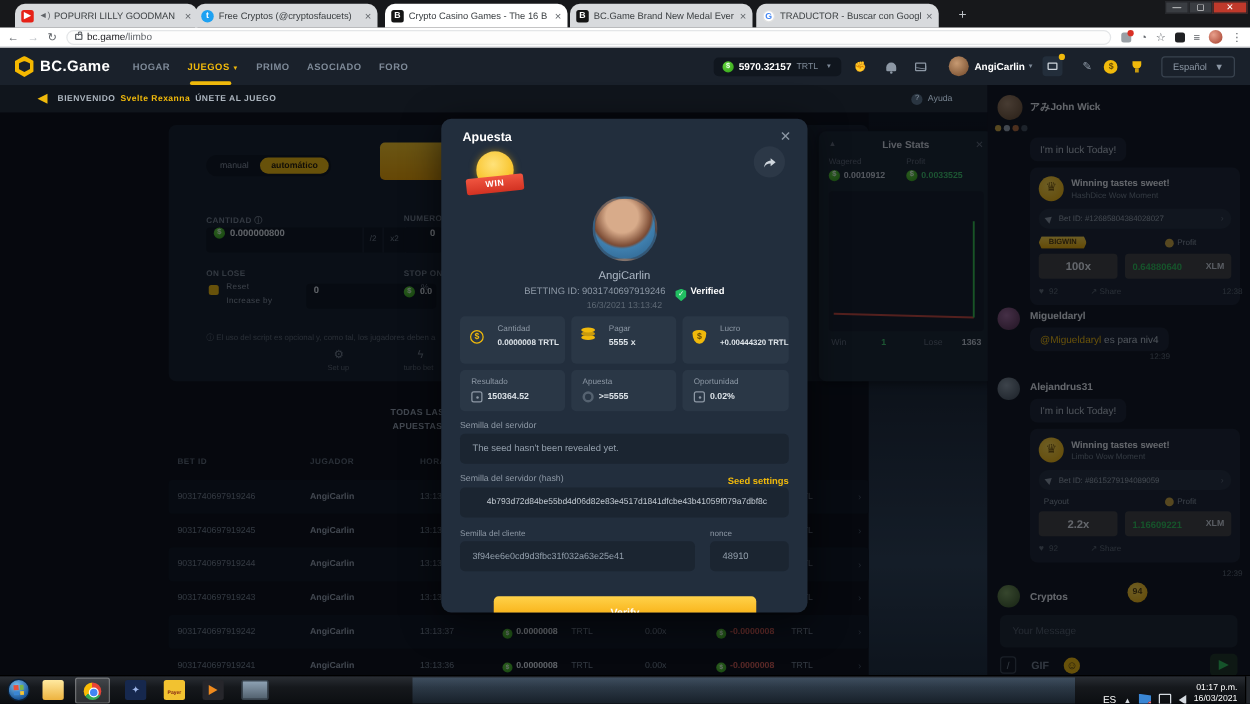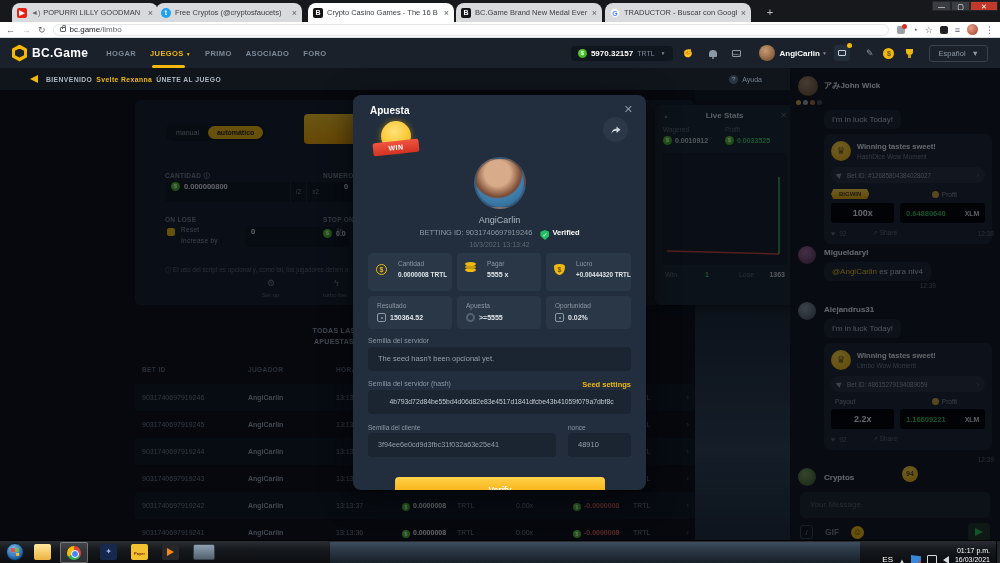--- a/index.html
+++ b/index.html
@@ -149,21 +149,21 @@
   .betpill { margin-top:6px; background:#252f3c; border-radius:9px; height:16px; display:flex; align-items:center; padding:0 6px; }
   .rocket { width:0; height:0; border-left:5px solid #8d98a5; border-top:3px solid transparent; border-bottom:3px solid transparent; transform:rotate(-40deg); margin-right:5px; }
   .betpill .bid { flex:1; font-size:6.3px; color:#9aa5b1; }
   .betpill .c { font-size:7px; color:#5f6a76; }
   .wc-lblrow { display:flex; align-items:center; margin-top:6px; }
   .ribbon { background:linear-gradient(180deg,#ffd84a,#e7a800); color:#50390a; font-size:6px; font-weight:bold; padding:2px 8px; clip-path:polygon(6% 0,94% 0,100% 50%,94% 100%,6% 100%,0 50%); }
   .plain-lbl { font-size:6.5px; color:#8d98a5; }
   .wc-lblrow .right { margin-left:auto; margin-right:28px; display:flex; align-items:center; gap:3px; }
   .wc-lblrow .pcoin { width:7px; height:7px; border-radius:50%; background:#caa53f; }
   .wc-vals { display:flex; gap:6px; margin-top:4px; }
-  .vbox { background:#000000; border-radius:3px; height:20px; display:flex; align-items:center; justify-content:center; }
+  .vbox { background:#404040; border-radius:3px; height:20px; display:flex; align-items:center; justify-content:center; }
   .vbox.payout { width:66px; font-size:9px; font-weight:bold; color:#e8edf2; }
   .vbox.profit { width:88px; font-size:7.5px; font-weight:bold; color:#2fbf57;gap:16px; }
   .vbox.profit em { font-style:normal; color:#cfd6dd; margin-left:3px; font-size:7px; }
   .wc-foot { display:flex; align-items:center; gap:4px; margin-top:6px; color:#5f6a76; }
   .wc-foot .h { font-size:7px; }
   .wc-foot span { font-size:6.5px; }
   .wc-foot .share { margin-left:22px; }
   .ctime { position:absolute; font-size:6.5px; color:#5f6a76; }
   .badge94 { position:absolute; width:16px; height:16px; border-radius:50%; background:radial-gradient(circle at 40% 35%, #ffd84a, #e7a800); color:#553d06; font-size:7px; font-weight:bold; text-align:center; line-height:16px; }
   .chatinput { position:absolute; left:10px; width:190px; height:26px; background:#1b242e; border-radius:5px; font-size:8px; color:#55606c; line-height:26px; padding-left:10px; }
@@ -446,21 +446,21 @@
       <div class="wc-foot">
         <span class="h">♥</span>
           <span>92</span>
         <span class="share">↗ <span>Share</span></span>
       </div>
     </div>
     <div class="ctime" style="right:6px;top:162px;">12:38</div>
 
     <div class="cav" style="left:8px;top:178px;width:18px;height:18px;background:radial-gradient(circle at 40% 35%, #a06a9a, #4d2a48);"></div>
     <div class="cname" style="left:34px;top:180px;">Migueldaryl</div>
-    <div class="bubble" style="left:34px;top:194px;"><span class="mention">@AngiCarlin</span><span> es para niv4</span></div>
+    <div class="bubble" style="left:34px;top:194px;"><span class="mention">@Migueldaryl</span><span> es para niv4</span></div>
     <div class="ctime" style="right:64px;top:214px;">12:39</div>
 
     <div class="cav" style="left:8px;top:234px;width:18px;height:18px;background:radial-gradient(circle at 40% 35%, #8d9aa5, #3c4852);"></div>
     <div class="cname" style="left:34px;top:237px;">Alejandrus31</div>
     <div class="bubble" style="left:34px;top:251px;"><span>I'm in luck Today!</span></div>
     <div class="wincard" style="left:34px;top:275px;">
       <div class="wc-top">
         <span class="crown">♛</span>
         <span>
           <div class="wc-title">Winning tastes sweet!</div>
@@ -563,21 +563,21 @@
     </div>
     <div class="mcard mcard2" style="left:193px;top:201px;width:85px;height:33px;">
       <span class="lbl">Oportunidad</span>
       <span class="vrow">
           <i class="dice"></i>
           <b>0.02%</b>
         </span>
     </div>
 
     <div class="m-lbl" style="left:15px;top:242px;">Semilla del servidor</div>
-    <div class="m-input" style="top:252px;">The seed hasn't been opcional yet.</div>
+    <div class="m-input" style="top:252px;">The seed hasn't been revealed yet.</div>
 
     <div class="m-lbl" style="left:15px;top:285px;">Semilla del servidor (hash)</div>
     <div class="seedset" style="top:285px;">Seed settings</div>
     <div class="m-input hash" style="top:295px;">4b793d72d84be55bd4d06d82e83e4517d1841dfcbe43b41059f079a7dbf8c</div>
 
     <div class="m-lbl" style="left:15px;top:329px;font-size:6.5px;">Semilla del cliente</div>
     <div class="m-input" style="top:338px;width:188px;font-size:7.2px;">3f94ee6e0cd9d3fbc31f032a63e25e41</div>
     <div class="m-lbl" style="left:215px;top:329px;font-size:6.5px;">nonce</div>
     <div class="m-input" style="left:215px;top:338px;width:63px;">48910</div>
 

